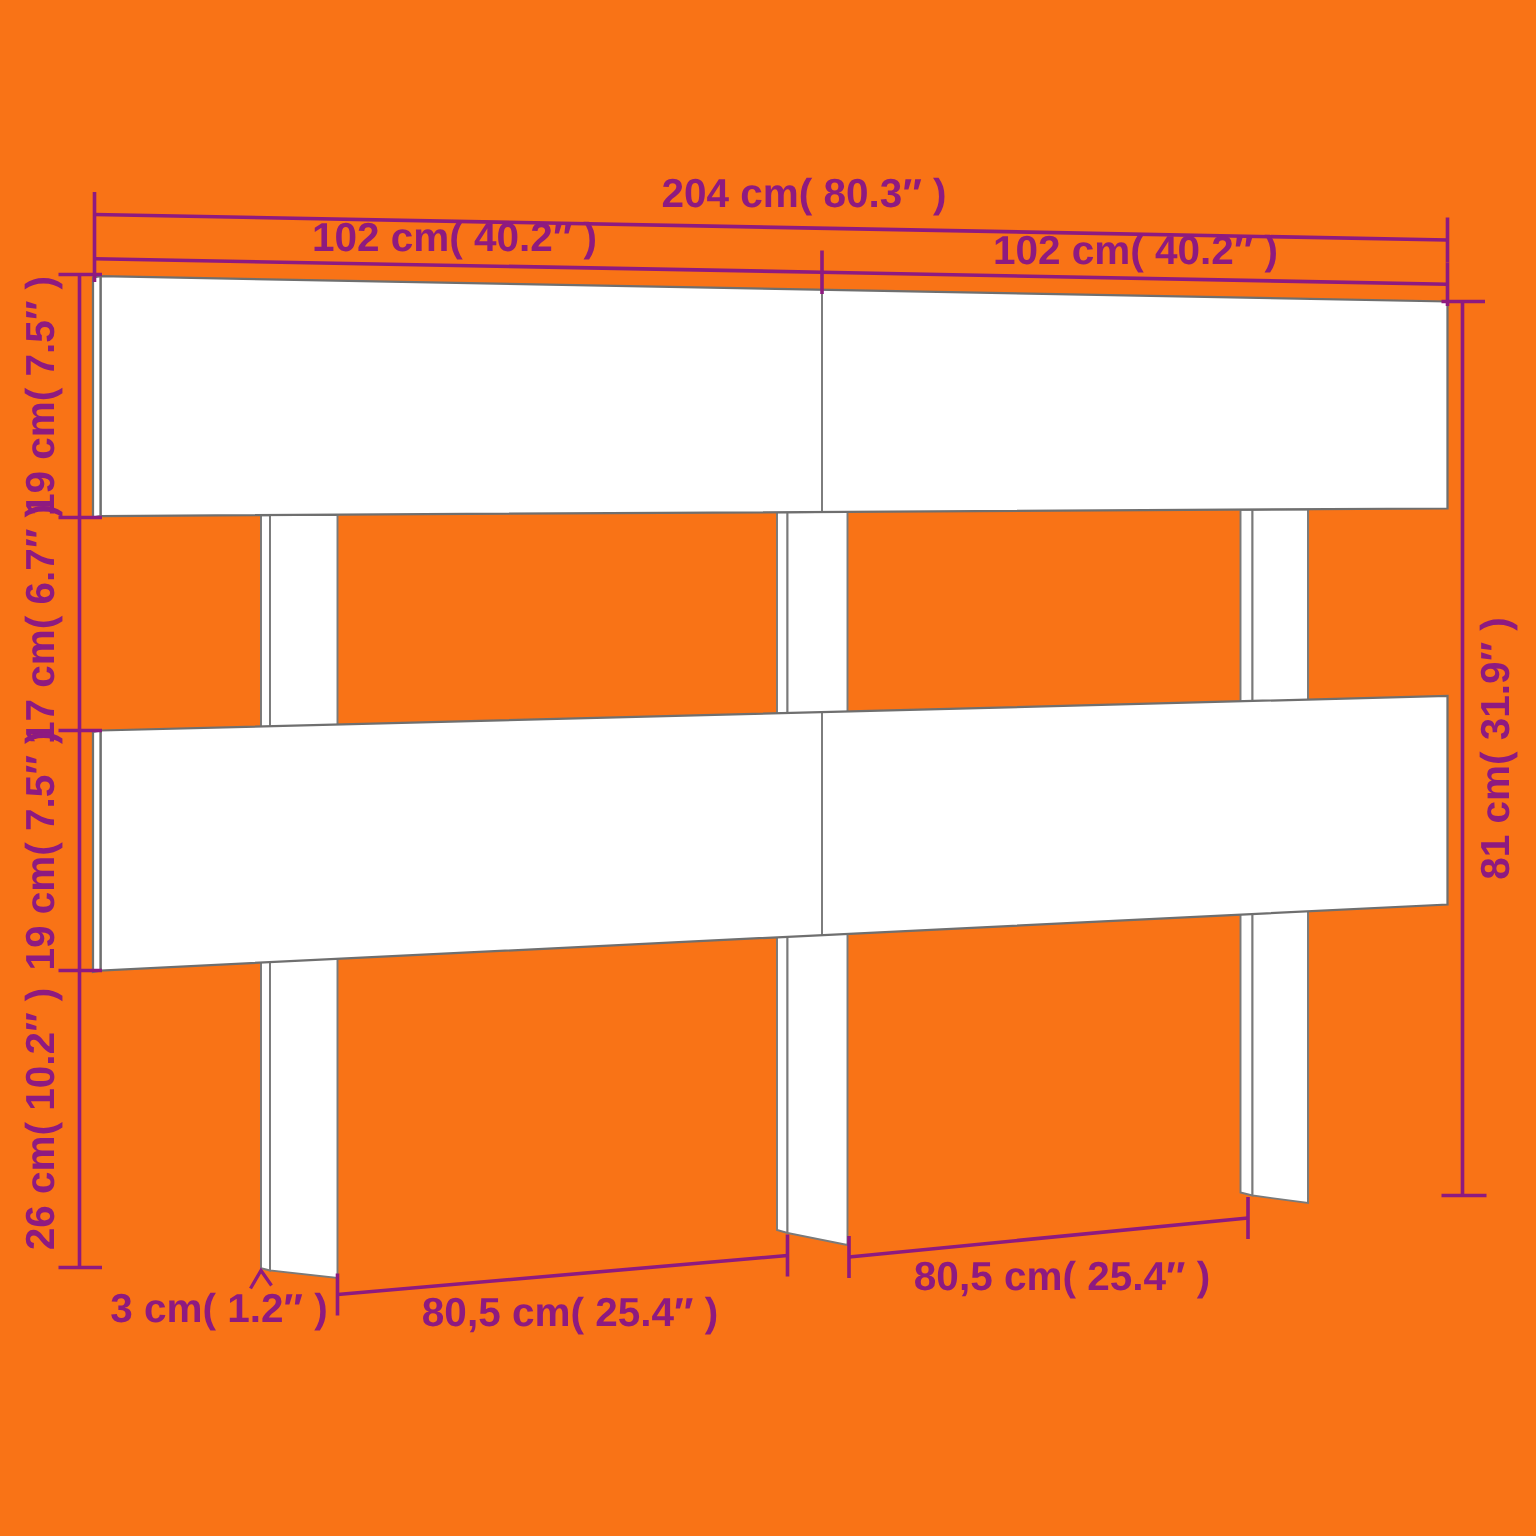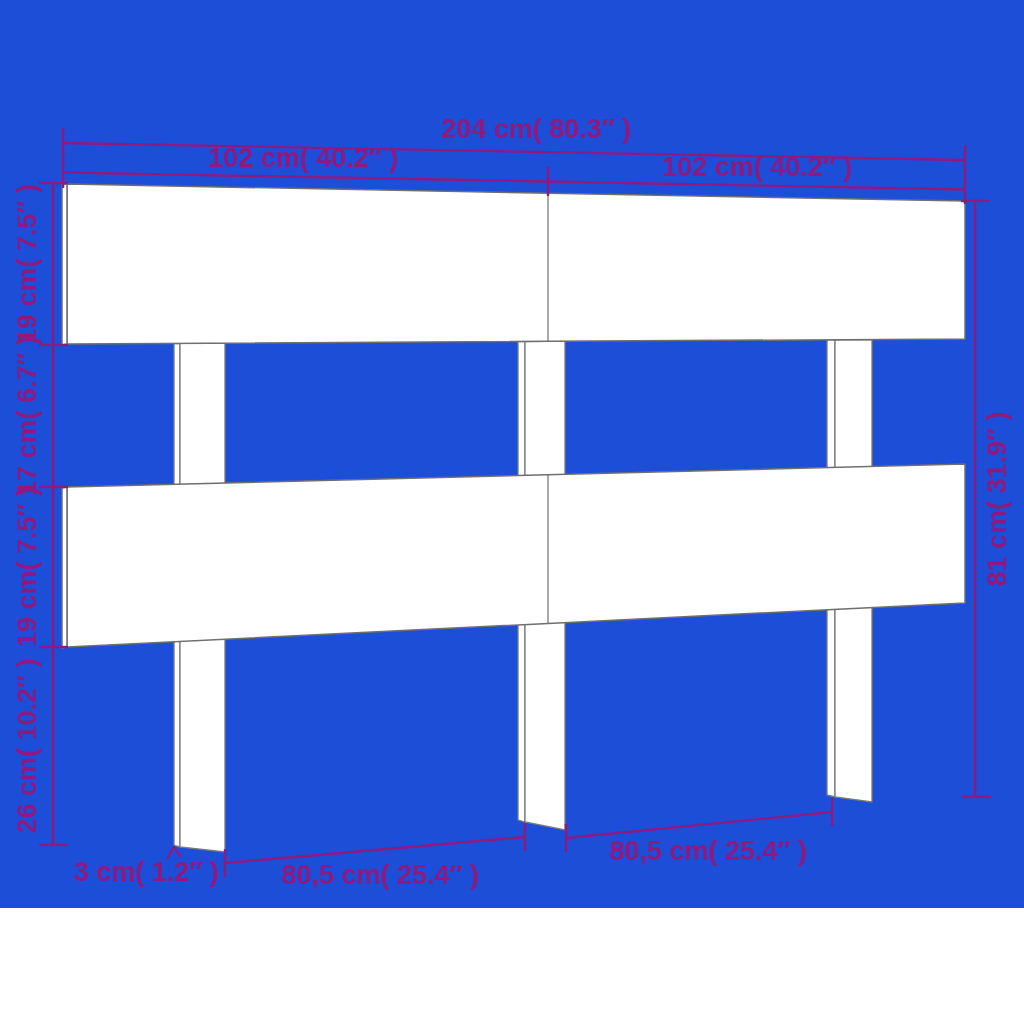--- a/index.html
+++ b/index.html
@@ -1,16 +1,16 @@
 <!DOCTYPE html>
 <html><head>
 <meta charset="utf-8">
 <style>
   html,body{margin:0;padding:0;background:#ffffff;}
-  .stage{width:1024px;height:908px;position:relative;background:#1d4ed8;overflow:hidden;}
+  .stage{width:1024px;height:1024px;position:relative;background:#f97316;overflow:hidden;}
   svg{display:block;}
   .dimtext{
     font-family:"Liberation Sans","DejaVu Sans",sans-serif;
     font-weight:700;
     font-size:27px;
   }
 </style>
 </head>
 <body>
 

